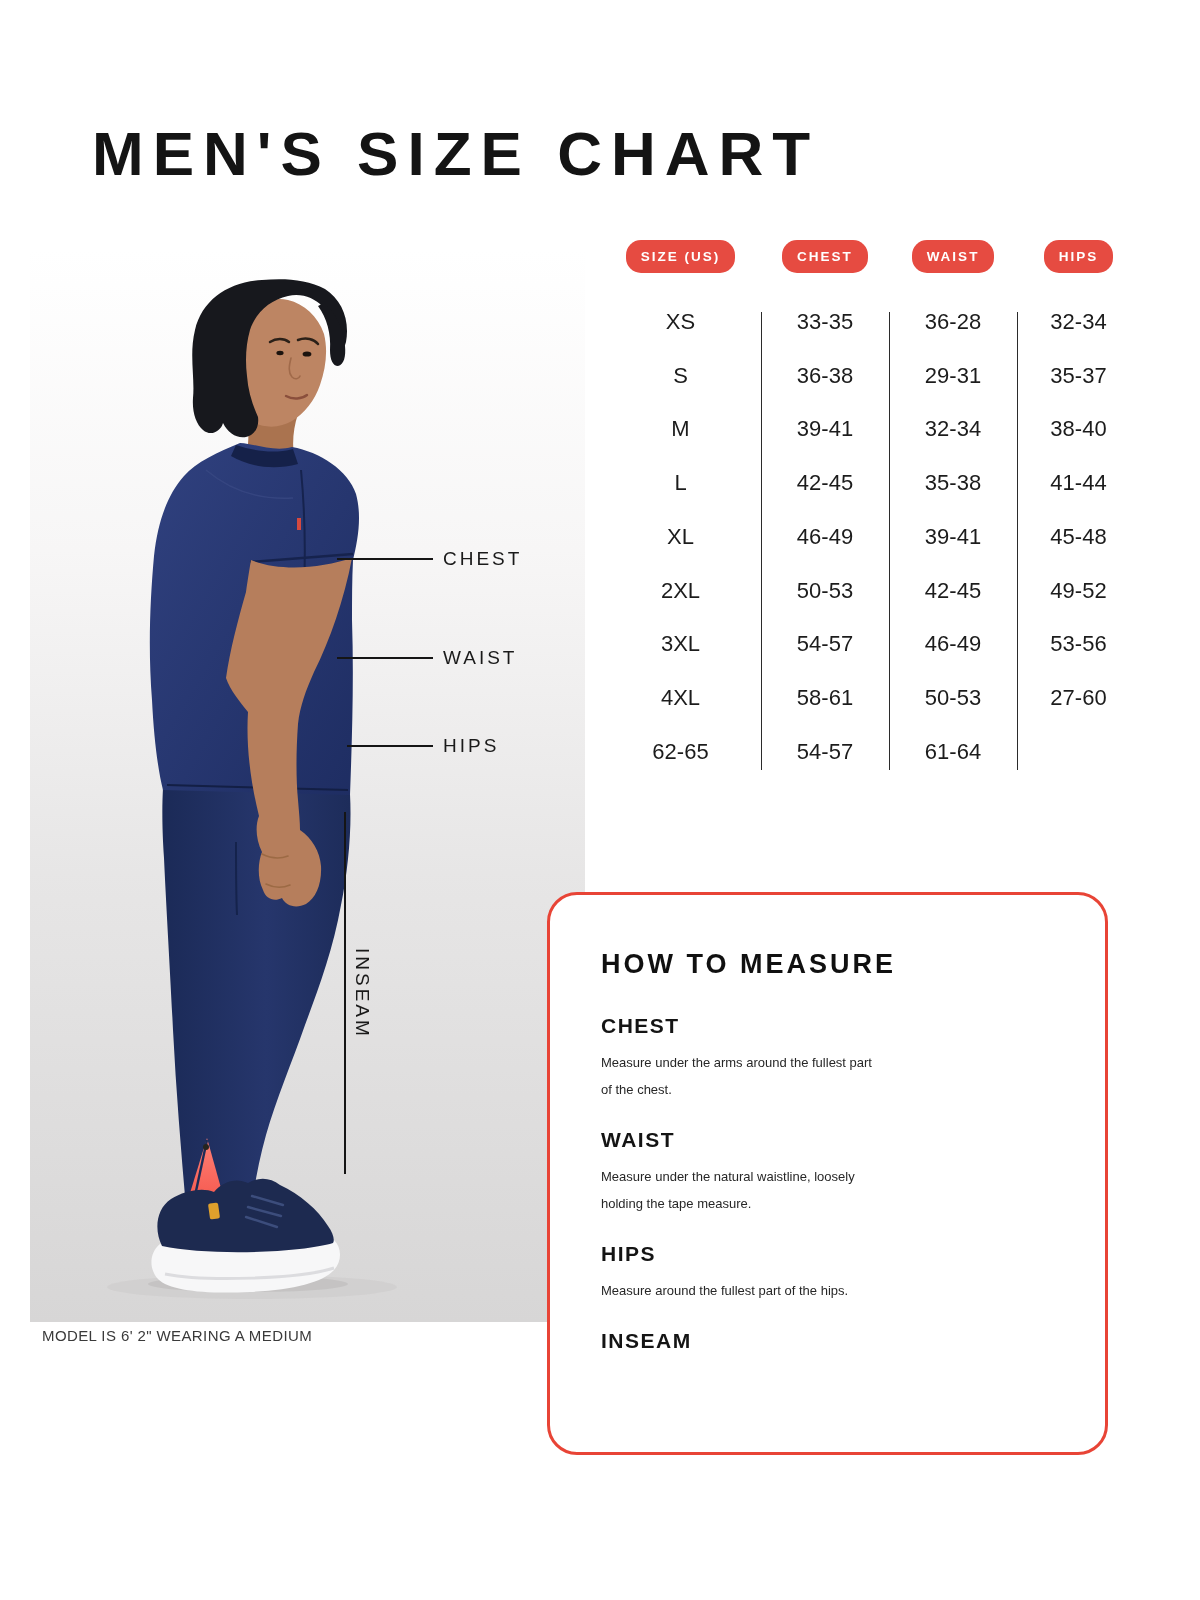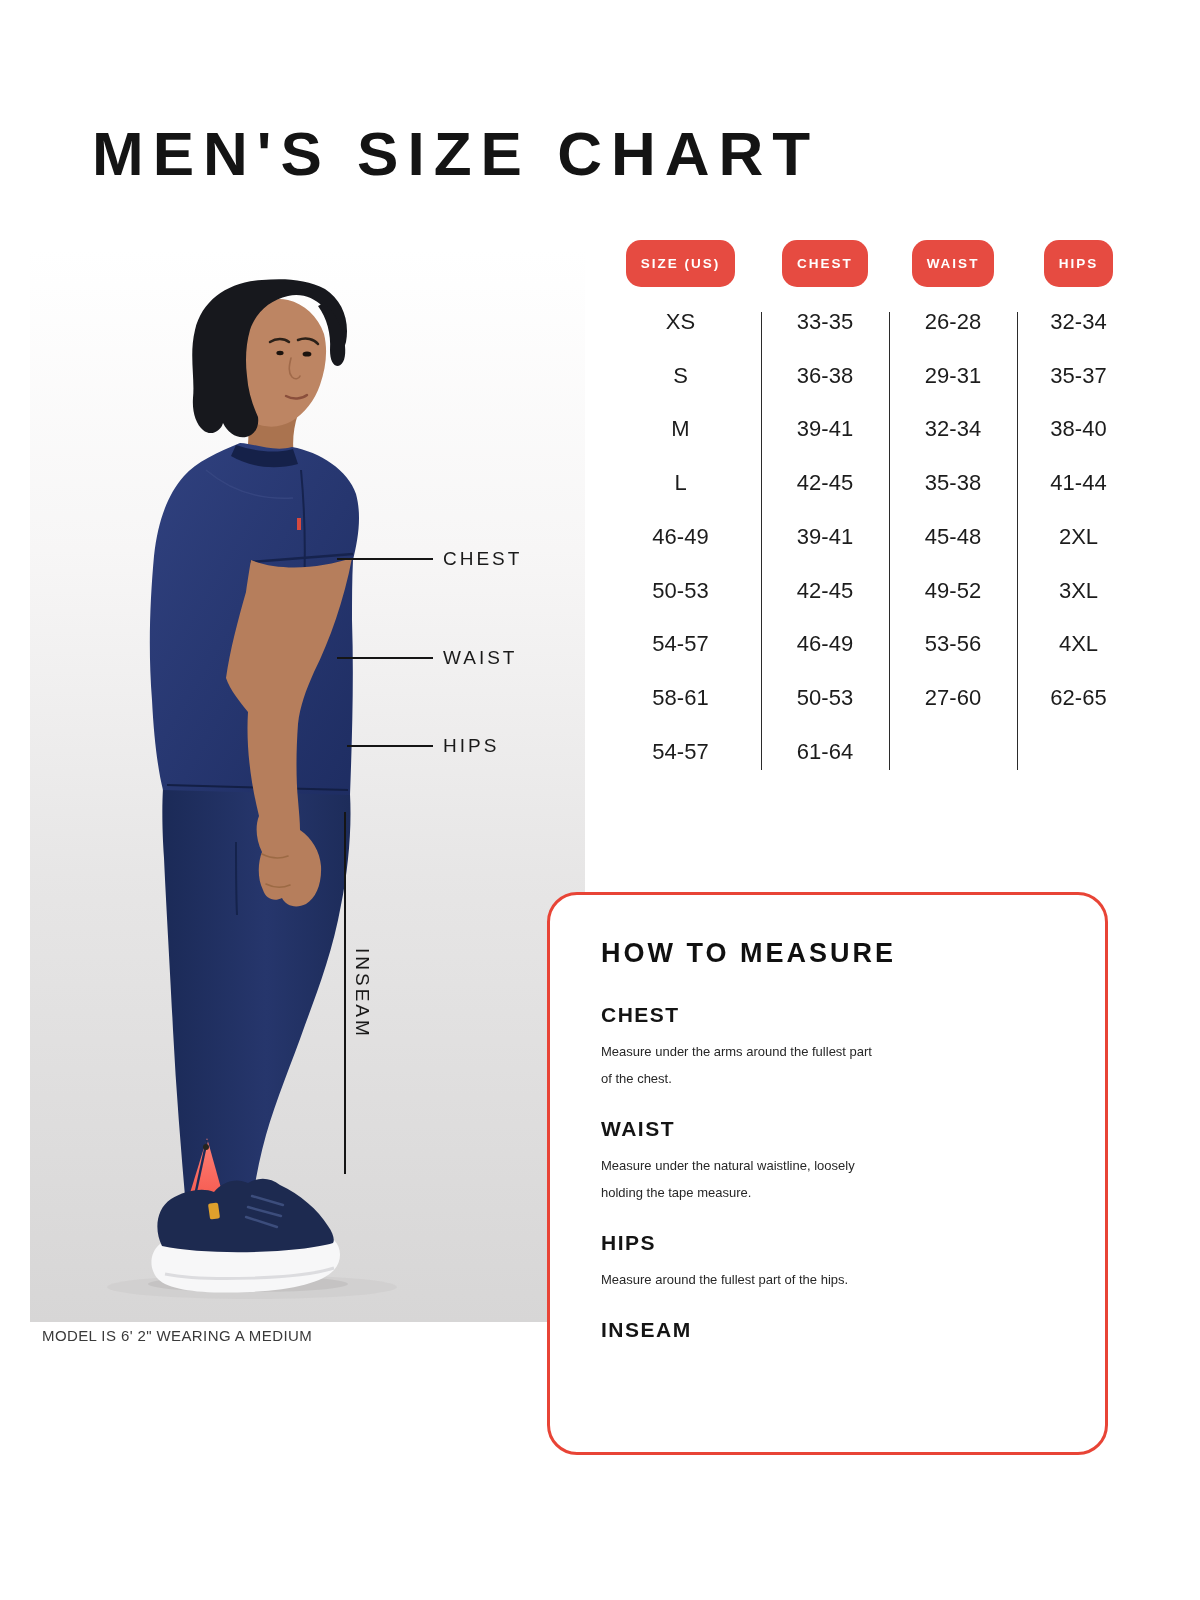--- a/index.html
+++ b/index.html
@@ -34,30 +34,30 @@
   }
   
   .badge-row,.table-body{
     position:absolute;left:600px;width:540px;display:grid;
     grid-template-columns:161px 128px 128px 123px;
   }
   .badge-row{top:240px;}
   .badge-cell{display:flex;justify-content:center;}
   .pill{
     background:#e64b41;color:#ffffff;font-size:13.5px;font-weight:bold;
-    letter-spacing:2px;padding:16px 15px;border-radius:15px;white-space:nowrap;
+    letter-spacing:2px;padding:9px 15px;border-radius:15px;white-space:nowrap;
   }
   .table-body{top:295px;grid-auto-rows:53.75px;font-size:22px;color:#1c1c1c;}
   .cell{display:flex;align-items:center;justify-content:center;}
   .v-divider{position:absolute;top:312px;height:458px;width:1px;background:#2b2b2b;}
   
   .measure-box{
     position:absolute;left:547px;top:892px;width:561px;height:563px;
     box-sizing:border-box;border:3px solid #e84436;border-radius:30px;
-    background:#ffffff;padding:43px 38px 0 51px;
+    background:#ffffff;padding:54px 38px 0 51px;
   }
   .mb-title{font-size:27px;font-weight:bold;letter-spacing:3px;color:#101010;margin:0 0 34px 0;}
   .mb-heading{font-size:21px;font-weight:bold;letter-spacing:1.5px;color:#141414;margin:0 0 11px 0;}
   .mb-text{font-size:13px;line-height:27px;color:#272727;margin:0 0 25px 0;white-space:pre-line;}
 </style>
 </head>
 <body>
 
 <div class="page-title">MEN'S SIZE CHART</div>
 
@@ -218,38 +218,39 @@
       <span class="pill">WAIST</span>
     </div>
   <div class="badge-cell">
       <span class="pill">HIPS</span>
     </div>
 </div>
 
 <div class="table-body">
   <div class="cell">XS</div>
   <div class="cell">33-35</div>
-  <div class="cell">26-28</div>
+  <div class="cell">36-28</div>
   <div class="cell">32-34</div>
 
   <div class="cell">S</div>
   <div class="cell">36-38</div>
   <div class="cell">29-31</div>
   <div class="cell">35-37</div>
 
   <div class="cell">M</div>
   <div class="cell">39-41</div>
   <div class="cell">32-34</div>
   <div class="cell">38-40</div>
 
   <div class="cell">L</div>
   <div class="cell">42-45</div>
   <div class="cell">35-38</div>
   <div class="cell">41-44</div>
 
+  <div class="cell">XL</div>
   <div class="cell">46-49</div>
   <div class="cell">39-41</div>
   <div class="cell">45-48</div>
 
   <div class="cell">2XL</div>
   <div class="cell">50-53</div>
   <div class="cell">42-45</div>
   <div class="cell">49-52</div>
 
   <div class="cell">3XL</div>

